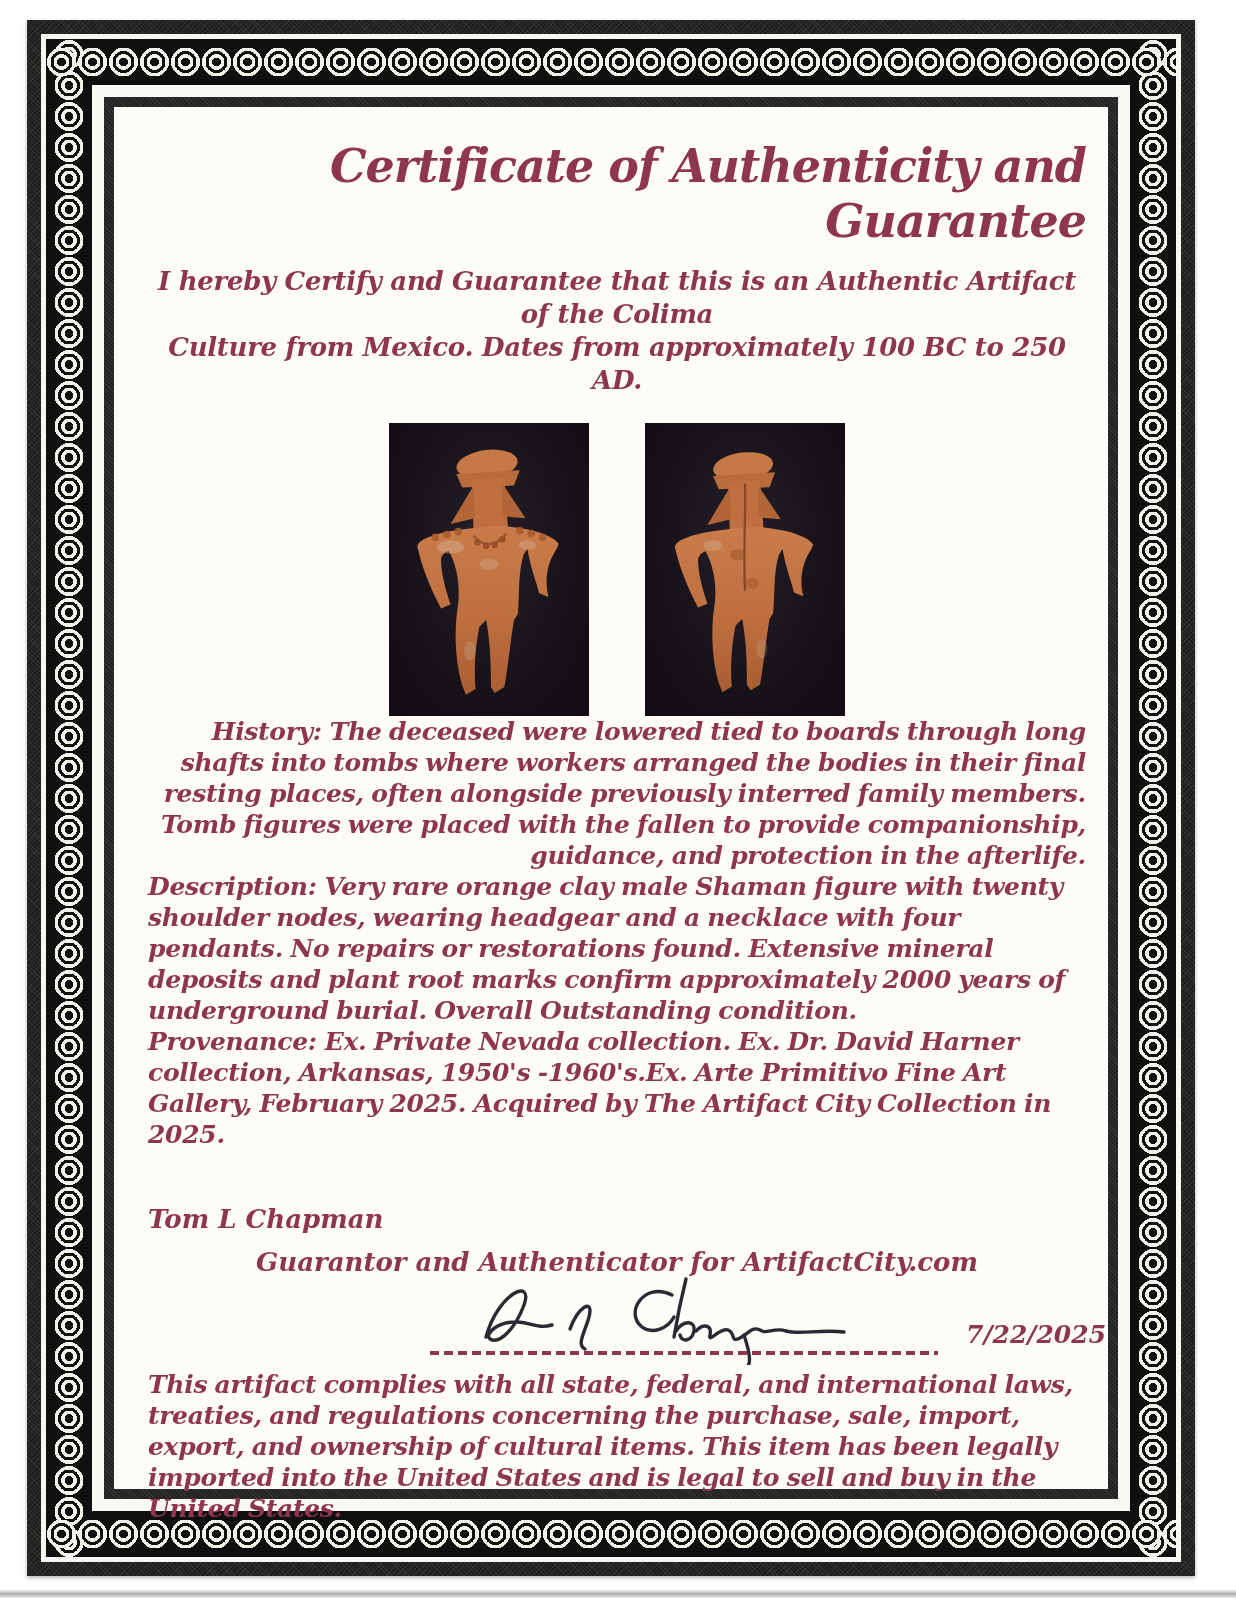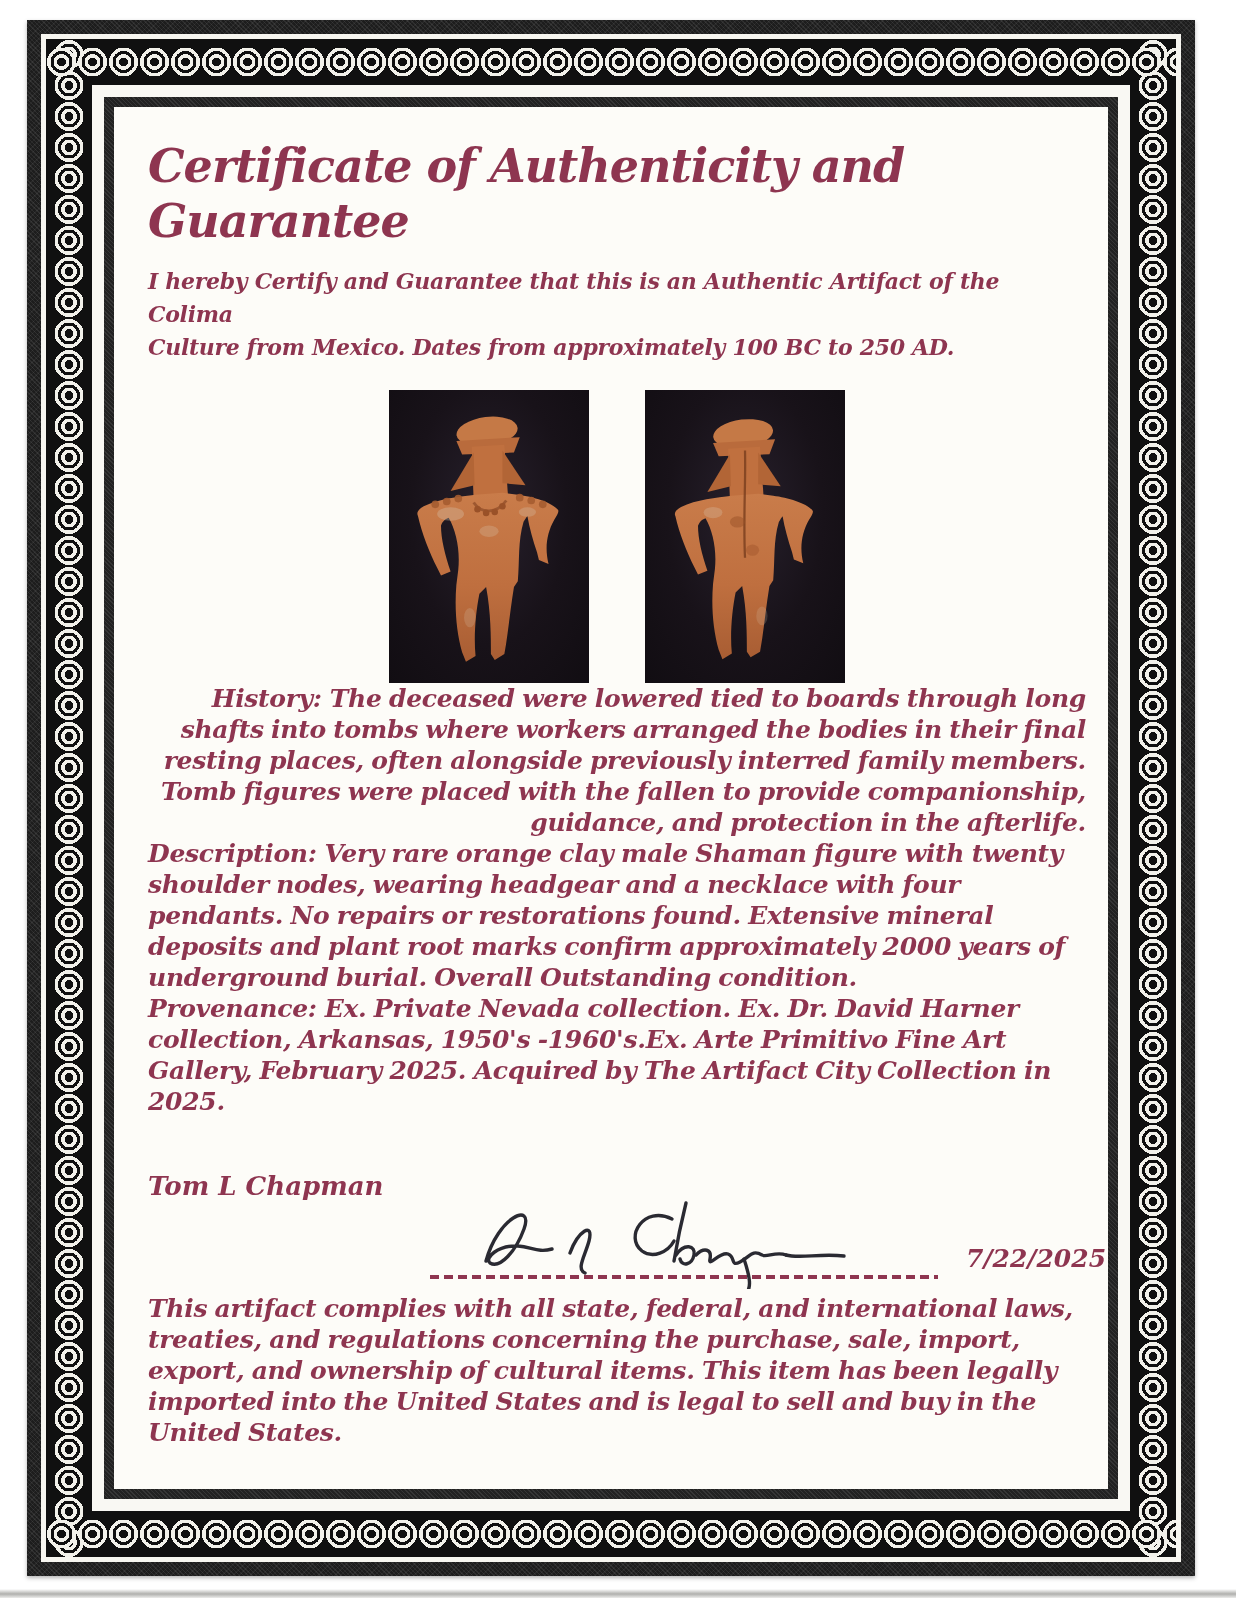--- a/index.html
+++ b/index.html
@@ -43,25 +43,25 @@
     height:100%;box-sizing:border-box;padding:10px;
   }
   .content{
     background:#fdfcf8;height:100%;box-sizing:border-box;
     padding:26px 22px 0 34px;
     color:#8e3550;
   }
   
   .ink{color:#8e3550;font-style:italic;font-weight:bold;}
   h1.title{
-    margin:6px 0 0 0;text-align:left;
+    margin:6px 0 0 0;text-align:right;
     font-size:46px;line-height:1.2;font-weight:bold;font-style:italic;
     letter-spacing:-1px;
   }
-  .intro{margin-top:16px;text-align:left;font-size:22px;line-height:33px;letter-spacing:-0.3px;}
+  .intro{margin-top:16px;text-align:center;font-size:26px;line-height:33px;letter-spacing:-0.3px;}
   .intro span{display:block;}
   .photos{margin-top:26px;display:flex;justify-content:center;gap:56px;}
   .photo{
     width:200px;height:293px;
     background:radial-gradient(ellipse at 50% 42%, #27202c 0%, #181219 55%, #110d12 100%);
     display:flex;align-items:center;justify-content:center;
   }
   p.sect{
     margin:0;font-size:25px;line-height:31px;letter-spacing:-0.3px;word-spacing:-1px;
     font-style:italic;font-weight:bold;max-width:942px;
@@ -205,20 +205,21 @@
               <p class="sect m-hist"><span class="lbl">History:</span><span>The deceased were lowered tied to boards through long shafts into tombs where workers arranged the bodies in their final resting places, often alongside previously interred family members. Tomb figures were placed with the fallen to provide companionship, guidance, and protection in the afterlife.</span></p>
 
               <p class="sect m-desc"><span class="lbl">Description:</span><span>Very rare orange clay male Shaman figure with twenty shoulder nodes, wearing headgear and a necklace with four pendants. No repairs or restorations found. Extensive mineral deposits and plant root marks confirm approximately 2000 years of underground burial. Overall Outstanding condition.</span></p>
 
               <p class="sect m-prov"><span class="lbl">Provenance:</span><span>Ex. Private Nevada collection. Ex. Dr. David Harner collection, Arkansas, 1950's -1960's.Ex. Arte Primitivo Fine Art Gallery, February 2025. Acquired by The Artifact City Collection in 2025.</span></p>
 
               <div class="sig-row">
                 <span>Tom L Chapman</span>
               </div>
 
+              <div class="guarantor">Guarantor and Authenticator for ArtifactCity.com</div>
 
               <div class="sig-area">
                 <svg class="sig-svg" width="470" height="100" viewBox="0 0 470 100">
                   <g fill="none" stroke="#2a2a32" stroke-width="3.4" stroke-linecap="round">
                     <path d="M28,72 C40,28 76,12 66,40 C58,62 42,80 32,74 C26,69 40,56 60,57 C74,58 80,64 94,60"></path>
                     <path d="M112,64 C120,42 136,32 131,52 C127,67 118,80 127,84"></path>
                     <path d="M214,30 C186,16 166,48 184,62 C195,70 210,63 216,52"></path>
                     <path d="M228,14 C222,38 218,60 216,72"></path>
                     <path d="M218,66 C226,54 238,56 236,66 C234,76 224,78 222,70"></path>
                     <path d="M238,66 C246,58 254,60 252,70 C250,79 262,62 270,65 C278,68 272,78 282,73 C292,68 294,60 304,66 C308,69 318,62 328,66"></path>

